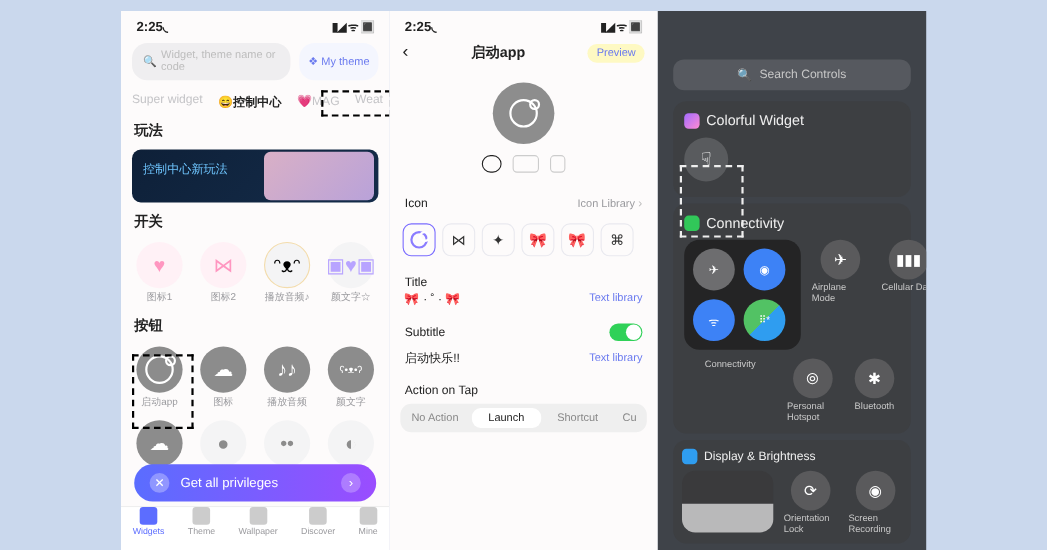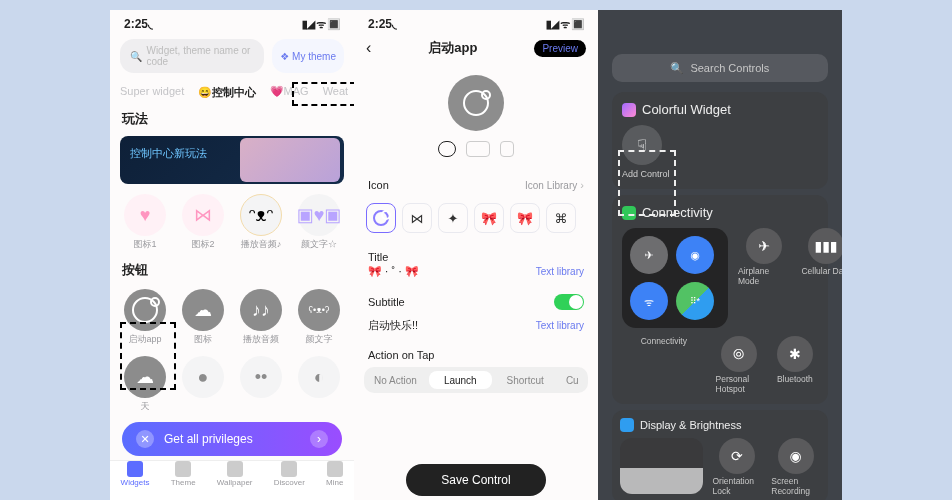--- a/index.html
+++ b/index.html
@@ -32,21 +32,21 @@
   .pillbar .arrow{margin-left:auto;background:rgba(255,255,255,.25);width:18px;height:18px;border-radius:50%;display:flex;align-items:center;justify-content:center;}
   .navbar { position: absolute; left:0;right:0;bottom:0; height:40px; background:#fff; display:flex; justify-content:space-around; align-items:flex-start; font-size:8px; color:#9a9a9e; border-top:1px solid #eee;}
   .navitem{display:flex;flex-direction:column;align-items:center;gap:1px;}
   .navitem.on{color:#5c6dff;}
   .ni-ico{width:16px;height:16px;border-radius:3px;background:#ccc;}
   .navitem.on .ni-ico{background:#5c6dff;}
 
   
   .s2-head { display: flex; justify-content: space-between; align-items: center; padding: 6px 12px; }
   .s2-head .title { font-size: 13px; font-weight: 600; color:#222;}
-  .preview { font-size: 10px; color: #6a7aef; background: #000000; border-radius: 10px; padding: 3px 8px; }
+  .preview { font-size: 10px; color: #6a7aef; background: #fef9c3; border-radius: 10px; padding: 3px 8px; }
   .bigicon { width: 56px; height: 56px; border-radius: 50%; background: #8d8d8d; margin: 12px auto 10px; display:flex; align-items:center; justify-content:center;}
   .astro{width:26px;height:26px;border:2px solid #fff;border-radius:50%;position:relative;}
   .astro::after{content:"";position:absolute;right:-4px;top:-2px;width:6px;height:6px;border:2px solid #fff;border-radius:50%;}
   .shapebar { display: flex; gap: 10px; justify-content: center; margin: 6px 0 14px; }
   .shp { width: 24px; height: 16px; border: 1.5px solid #ccc; border-radius: 4px; }
   .shp.sel { border: 1.5px solid #222; border-radius: 8px; width:18px;}
   .shp.sq { width: 14px; }
   .s2row { display: flex; justify-content: space-between; align-items: center; padding: 8px 14px; font-size: 11px; color:#222;}
   .linklabel{color:#9a9a9e;font-size:10px;}
   .linkblue { color:#6a7aef; font-size:10px; }
@@ -111,20 +111,21 @@
       <span>💗MAG</span>
       <span>Weat</span>
     </div>
     <div class="dashbox" style="left:182px;top:72px;width:64px;height:24px"></div>
 
     <div class="sect">玩法</div>
     <div class="banner">
       <span>控制中心新玩法</span>
     </div>
 
+    <div class="sect">开关</div>
     <div class="iconrow">
       <div class="iconcell"><div class="circ pale">♥</div><span>图标1</span></div>
       <div class="iconcell"><div class="circ pale">⋈</div><span>图标2</span></div>
       <div class="iconcell"><div class="circ" style="border:1px solid #f3dcac;color:#000000">ᵔᴥᵔ</div><span>播放音频♪</span></div>
       <div class="iconcell"><div class="circ" style="color:#b8a4ff">▣♥▣</div><span>颜文字☆</span></div>
     </div>
 
     <div class="sect">按钮</div>
     <div class="iconrow">
       <div class="iconcell"><div class="circ gray">
@@ -237,39 +238,37 @@
       <span>Action on Tap</span>
         <span></span>
     </div>
     <div class="segbar">
       <div class="seg">No Action</div>
       <div class="seg on">Launch</div>
       <div class="seg">Shortcut</div>
       <div class="seg" style="flex:0.5">Cu</div>
     </div>
 
-    <div class="savepill">Save Control</div>
   </div>
 
   <div class="phone dark">
     <div style="height:32px"></div>
     <div class="searchc">
       <span>🔍</span>
       <span>Search Controls</span>
     </div>
 
     <div class="ccard">
       <div class="hdr">
           <span class="hdrico" style="background:linear-gradient(135deg,#a36bff,#ff8bd3)"></span>
           <span>Colorful Widget</span>
         </div>
       <div class="addctrl">
           <span class="glyph">☟</span>
         </div>
-      <div class="addtxt">Add Control</div>
       <div class="dashbox" style="left:20px;top:140px;width:58px;height:66px;border-color:#eee"></div>
     </div>
 
     <div class="ccard">
       <div class="hdr">
           <span class="hdrico" style="background:#31c759"></span>
           <span>Connectivity</span>
         </div>
       <div class="conn">
         <div class="connleft">

